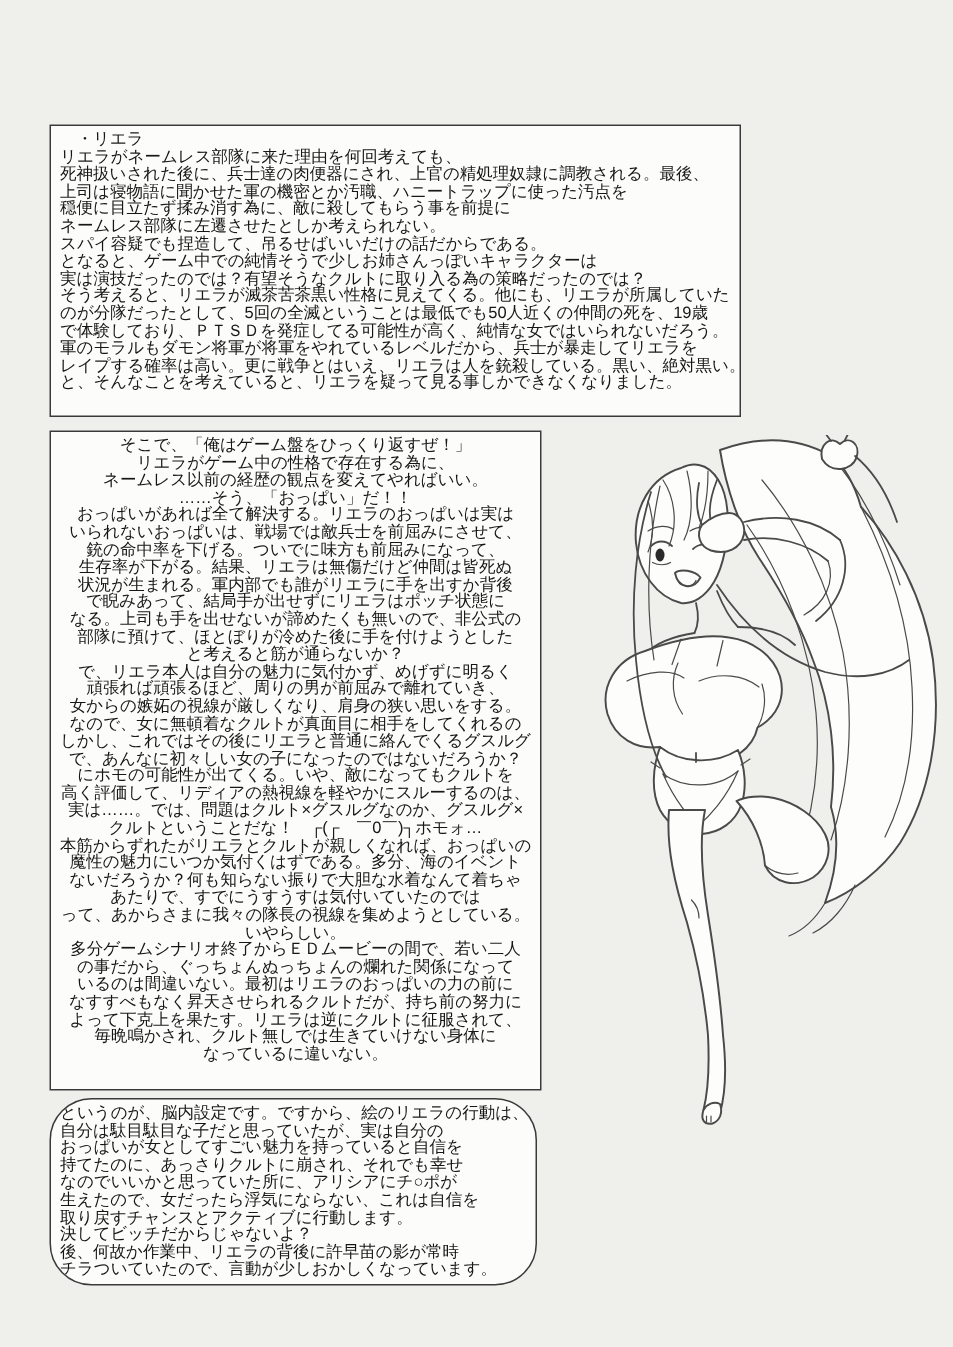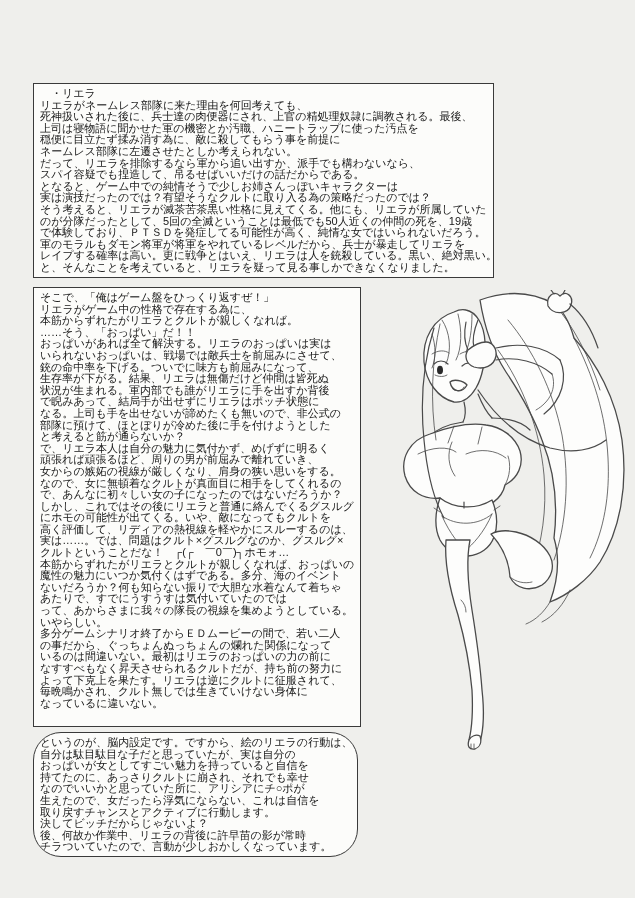--- a/index.html
+++ b/index.html
@@ -28,21 +28,21 @@
     overflow:hidden;
   }
   .tl{
     font-size:11px;
     line-height:11.6px;
     white-space:pre;
     letter-spacing:0px;
     font-weight:500;
   }
   #block1{left:33px;top:83px;width:461px;height:195px;}
-  #block2{left:33px;top:287px;width:328px;height:440px;}
+  #block2{left:33px;top:287px;width:328px;height:440px;text-align:center;}
   #block3{left:33px;top:732px;width:325px;height:125px;border-radius:28px;}
   #illustration{
     position:absolute;left:358px;top:290px;width:277px;height:460px;
   }
   #illustration svg{display:block;width:277px;height:460px;}
   .stroke{fill:none;stroke:var(--ink);stroke-width:1.2;stroke-linecap:round;stroke-linejoin:round;}
   .fillw{fill:#fdfdfc;stroke:var(--ink);stroke-width:1.3;stroke-linecap:round;stroke-linejoin:round;}
   .thin{fill:none;stroke:var(--ink);stroke-width:0.8;stroke-linecap:round;}
   .dark{fill:#2a2a2a;stroke:none;}
 </style>
@@ -51,52 +51,51 @@
 
 <div class="page">
 
   <div class="tbox" id="block1">
       <div class="tl">　・リエラ</div>
       <div class="tl">リエラがネームレス部隊に来た理由を何回考えても、</div>
       <div class="tl">死神扱いされた後に、兵士達の肉便器にされ、上官の精処理奴隷に調教される。最後、</div>
       <div class="tl">上司は寝物語に聞かせた軍の機密とか汚職、ハニートラップに使った汚点を</div>
       <div class="tl">穏便に目立たず揉み消す為に、敵に殺してもらう事を前提に</div>
       <div class="tl">ネームレス部隊に左遷させたとしか考えられない。</div>
-      <div class="tl">だって、リエラを排除するなら軍から追い出すか、派手でも構わないなら、</div>
       <div class="tl">スパイ容疑でも捏造して、吊るせばいいだけの話だからである。</div>
       <div class="tl">となると、ゲーム中での純情そうで少しお姉さんっぽいキャラクターは</div>
       <div class="tl">実は演技だったのでは？有望そうなクルトに取り入る為の策略だったのでは？</div>
       <div class="tl">そう考えると、リエラが滅茶苦茶黒い性格に見えてくる。他にも、リエラが所属していた</div>
       <div class="tl">のが分隊だったとして、5回の全滅ということは最低でも50人近くの仲間の死を、19歳</div>
       <div class="tl">で体験しており、ＰＴＳＤを発症してる可能性が高く、純情な女ではいられないだろう。</div>
       <div class="tl">軍のモラルもダモン将軍が将軍をやれているレベルだから、兵士が暴走してリエラを</div>
       <div class="tl">レイプする確率は高い。更に戦争とはいえ、リエラは人を銃殺している。黒い、絶対黒い。</div>
       <div class="tl">と、そんなことを考えていると、リエラを疑って見る事しかできなくなりました。</div>
     </div>
 
   <div class="tbox" id="block2">
       <div class="tl">そこで、「俺はゲーム盤をひっくり返すぜ！」</div>
       <div class="tl">リエラがゲーム中の性格で存在する為に、</div>
-      <div class="tl">本筋からずれたがリエラとクルトが親しくなれば。</div>
+      <div class="tl">ネームレス以前の経歴の観点を変えてやればいい。</div>
       <div class="tl">……そう、「おっぱい」だ！！</div>
       <div class="tl">おっぱいがあれば全て解決する。リエラのおっぱいは実は</div>
       <div class="tl">いられないおっぱいは、戦場では敵兵士を前屈みにさせて、</div>
       <div class="tl">銃の命中率を下げる。ついでに味方も前屈みになって、</div>
       <div class="tl">生存率が下がる。結果、リエラは無傷だけど仲間は皆死ぬ</div>
       <div class="tl">状況が生まれる。軍内部でも誰がリエラに手を出すか背後</div>
       <div class="tl">で睨みあって、結局手が出せずにリエラはポッチ状態に</div>
       <div class="tl">なる。上司も手を出せないが諦めたくも無いので、非公式の</div>
       <div class="tl">部隊に預けて、ほとぼりが冷めた後に手を付けようとした</div>
       <div class="tl">と考えると筋が通らないか？</div>
       <div class="tl">で、リエラ本人は自分の魅力に気付かず、めげずに明るく</div>
       <div class="tl">頑張れば頑張るほど、周りの男が前屈みで離れていき、</div>
       <div class="tl">女からの嫉妬の視線が厳しくなり、肩身の狭い思いをする。</div>
       <div class="tl">なので、女に無頓着なクルトが真面目に相手をしてくれるの</div>
+      <div class="tl">しかし、これではその後にリエラと普通に絡んでくるグスルグ</div>
       <div class="tl">で、あんなに初々しい女の子になったのではないだろうか？</div>
-      <div class="tl">しかし、これではその後にリエラと普通に絡んでくるグスルグ</div>
       <div class="tl">にホモの可能性が出てくる。いや、敵になってもクルトを</div>
       <div class="tl">高く評価して、リディアの熱視線を軽やかにスルーするのは、</div>
       <div class="tl">実は……。では、問題はクルト×グスルグなのか、グスルグ×</div>
       <div class="tl">クルトということだな！　┌(┌　￣0￣)┐ホモォ…</div>
       <div class="tl">本筋からずれたがリエラとクルトが親しくなれば、おっぱいの</div>
       <div class="tl">魔性の魅力にいつか気付くはずである。多分、海のイベント</div>
       <div class="tl">ないだろうか？何も知らない振りで大胆な水着なんて着ちゃ</div>
       <div class="tl">あたりで、すでにうすうすは気付いていたのでは</div>
       <div class="tl">って、あからさまに我々の隊長の視線を集めようとしている。</div>
       <div class="tl">いやらしい。</div>

